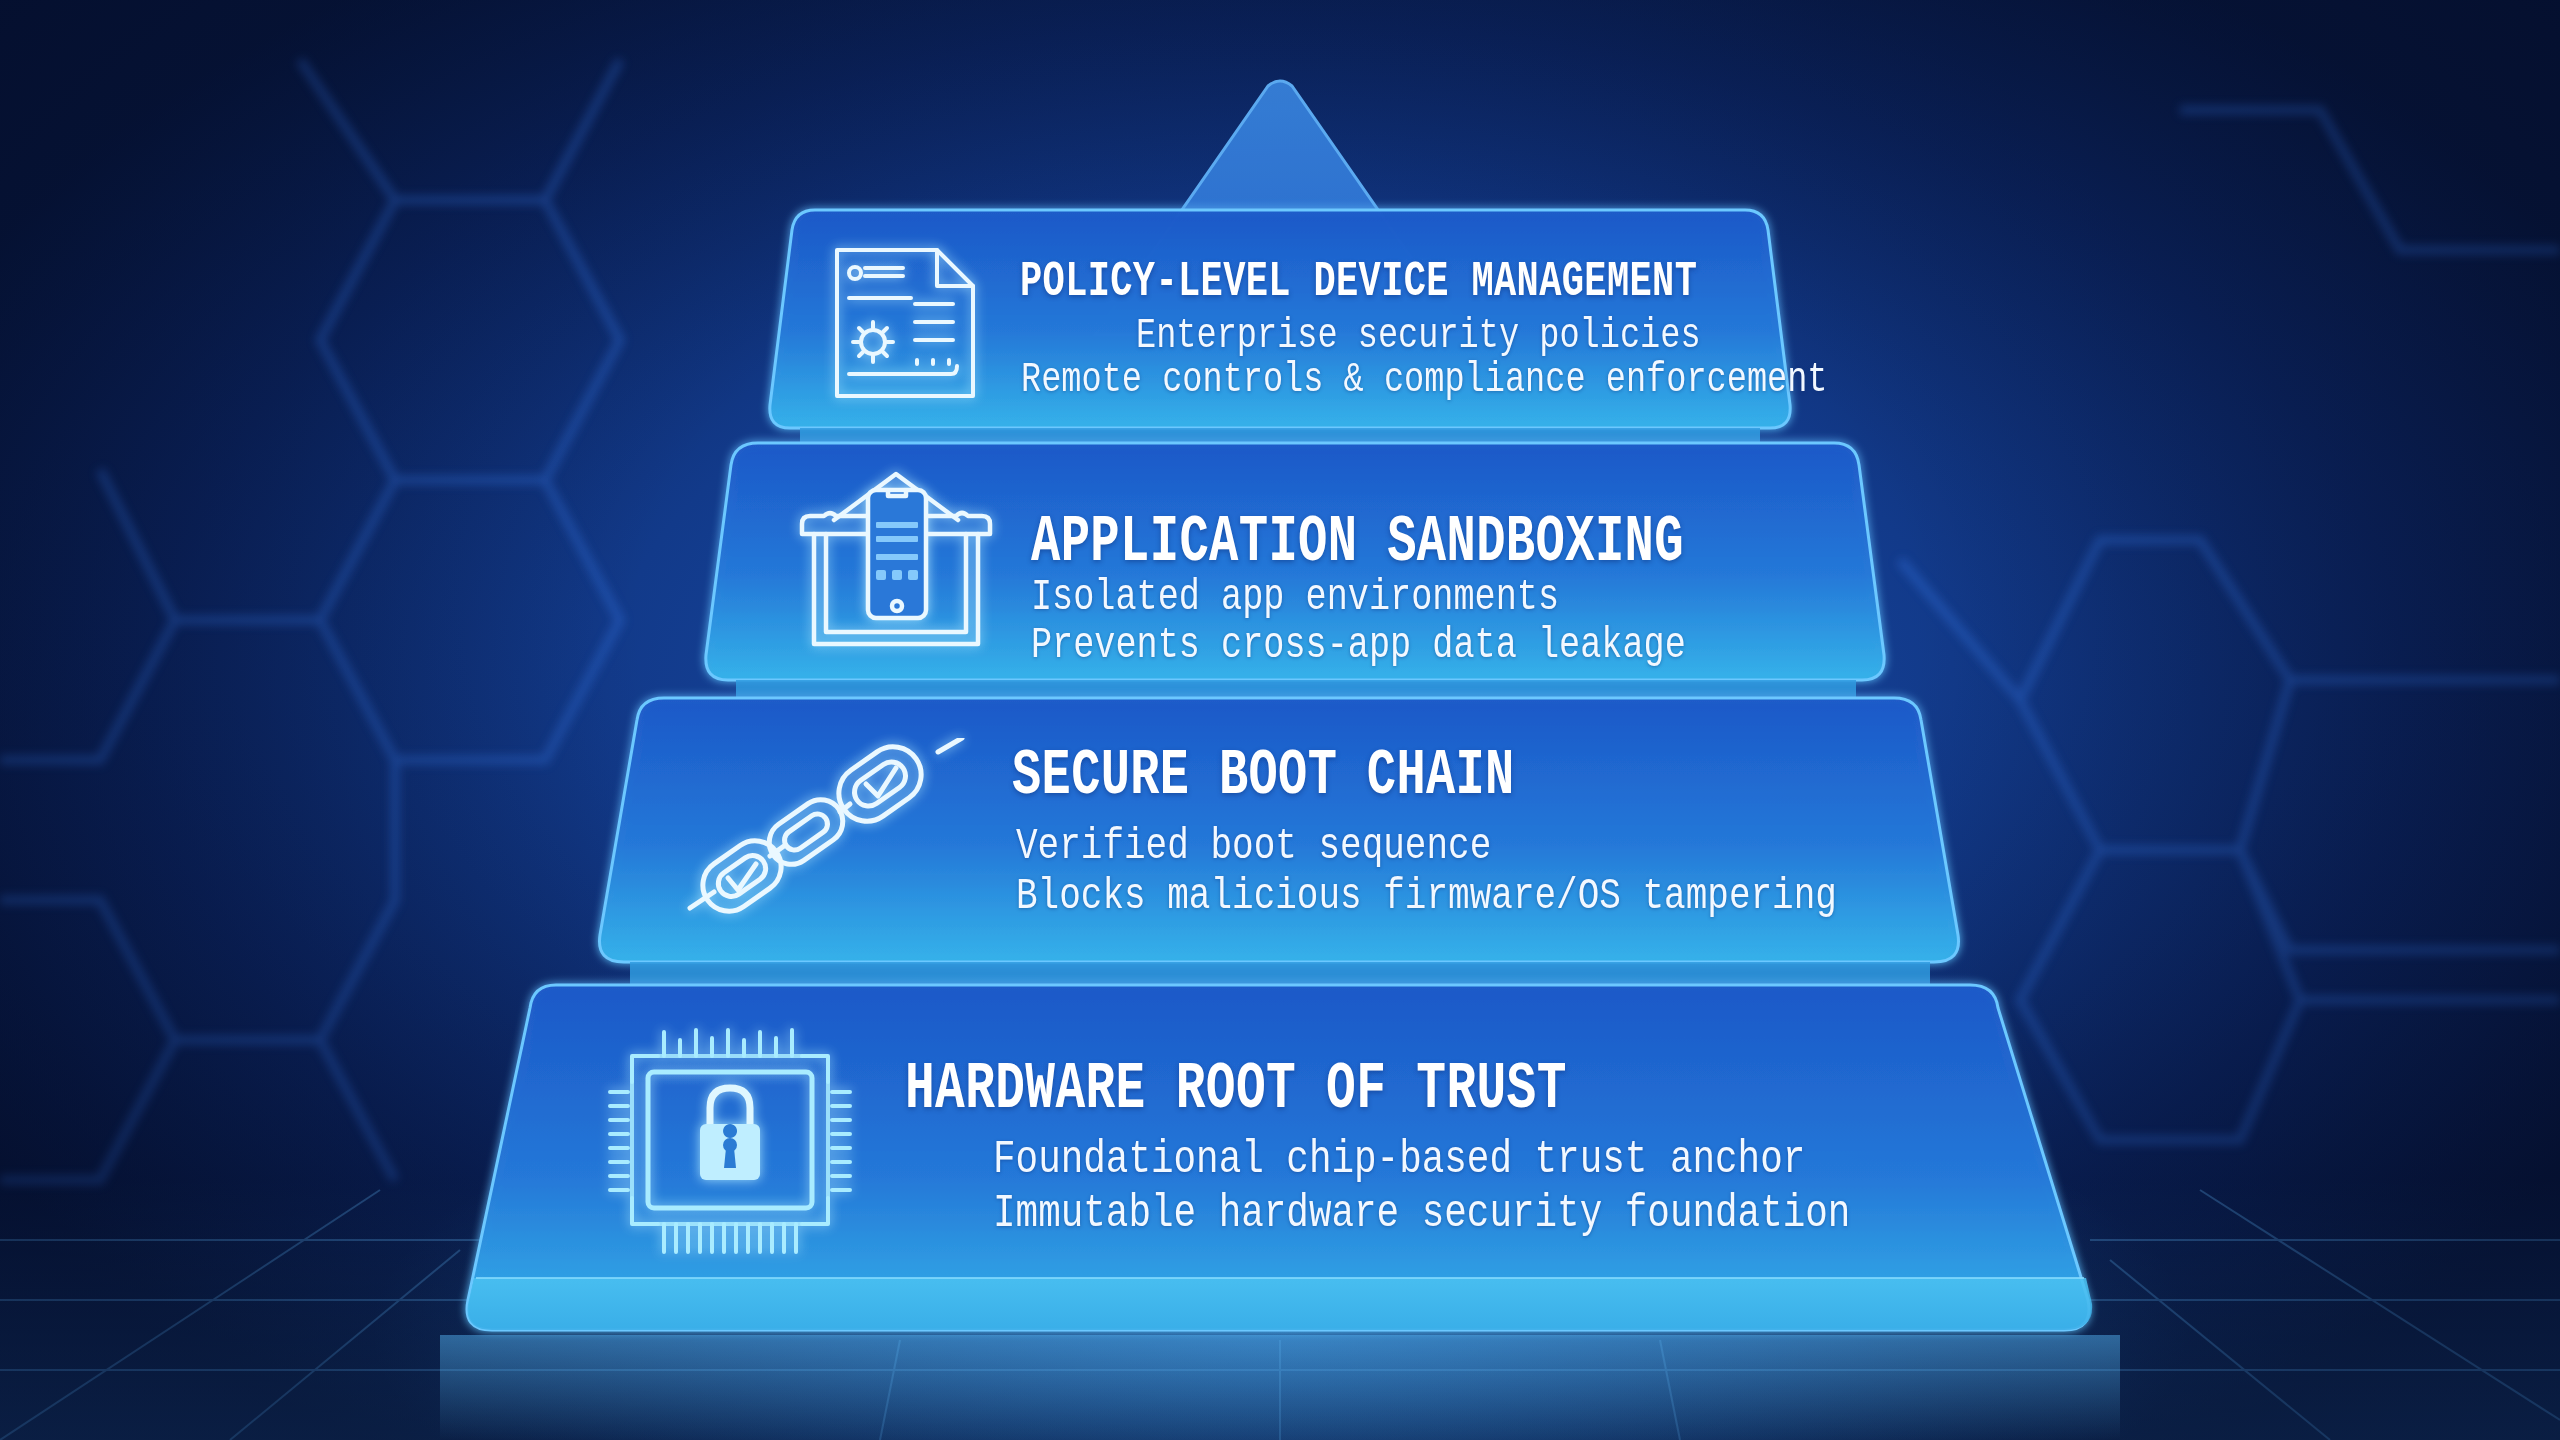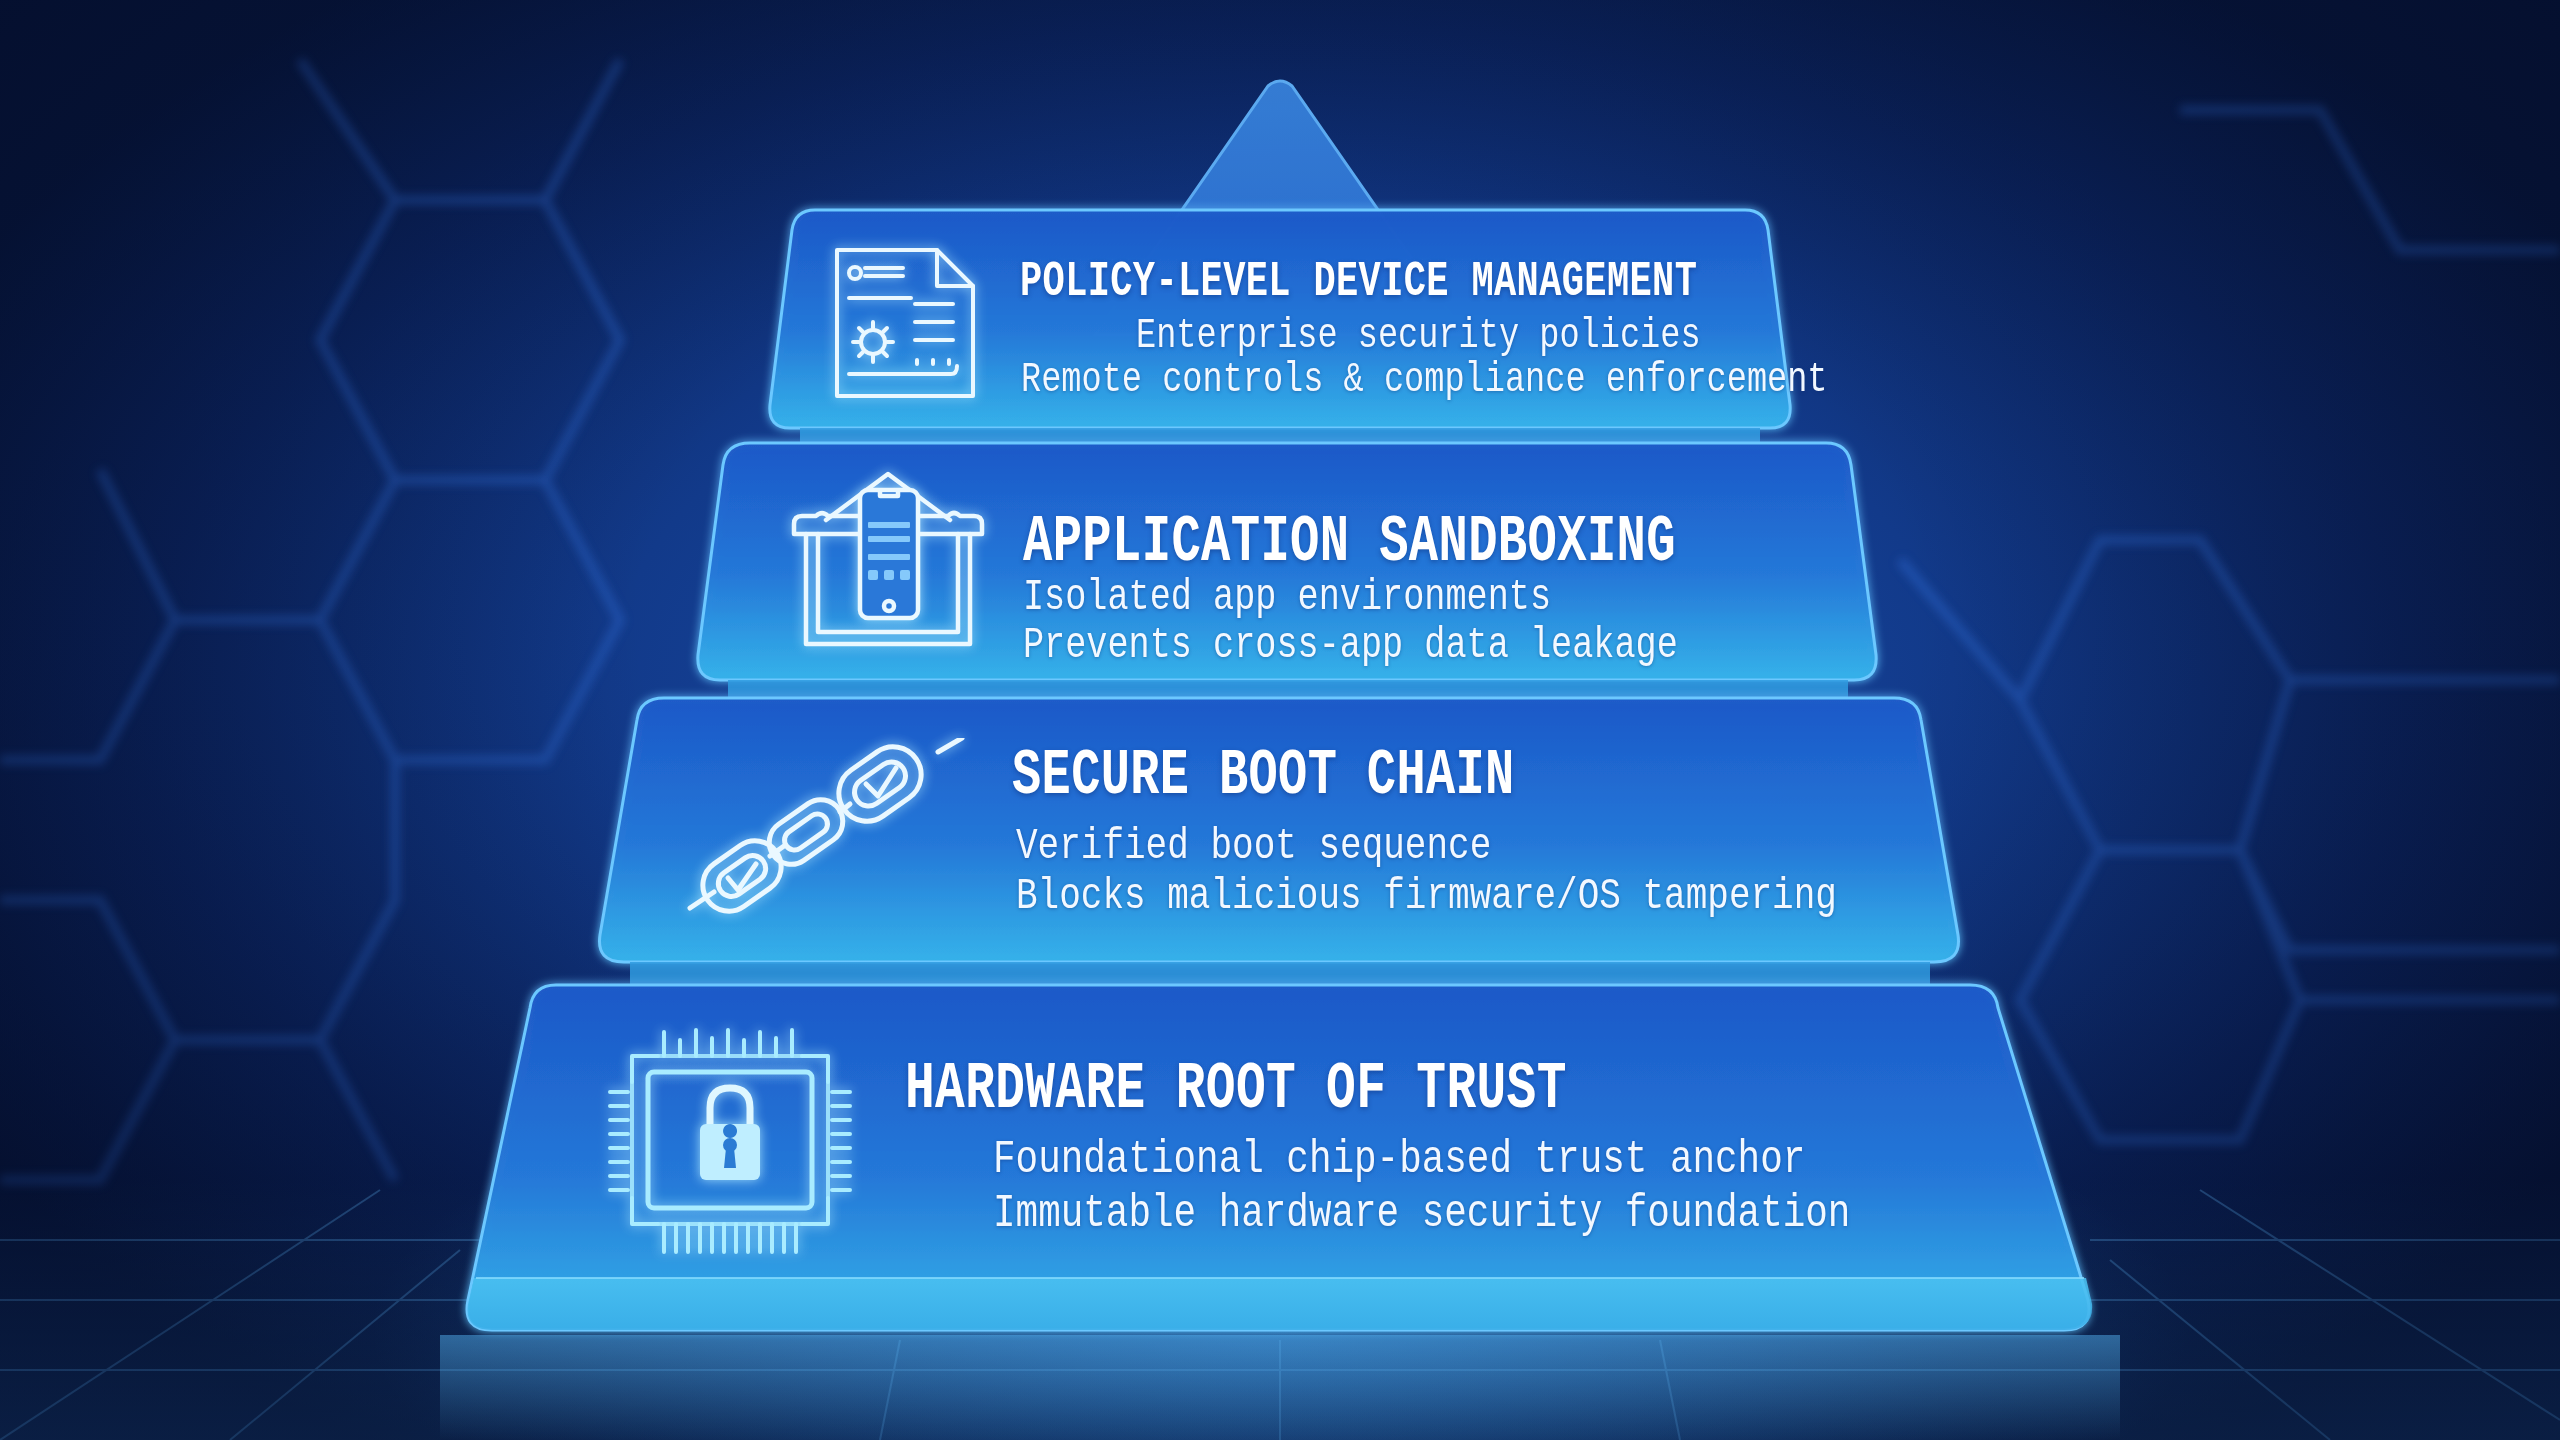--- a/index.html
+++ b/index.html
@@ -130,21 +130,21 @@
       <path d="M40 76 L40 82 M40 110 L40 116 M20 96 L26 96 M54 96 L60 96 M26 82 L30 86 M50 106 L54 110 M54 82 L50 86 M30 106 L26 110"></path>
       <path d="M84 114 L84 118 M100 114 L100 118 M116 114 L116 118"></path>
       <path d="M16 128 L118 128 Q124 128 124 120"></path>
     </g>
   </svg>
   <div class="tier-title" style="left:1020px;top:253px;font-size:50px;transform:scaleX(0.74);">POLICY-LEVEL DEVICE MANAGEMENT</div>
   <div class="tier-sub" style="left:1136px;top:312px;font-size:42px;transform:scaleX(0.8);">Enterprise security policies</div>
   <div class="tier-sub" style="left:1021px;top:356px;font-size:42px;transform:scaleX(0.8);">Remote controls &amp; compliance enforcement</div>
 </div>
 
-<div class="tier" style="left:8px;top:0;width:2320px;height:1440px;text-align:right;">
+<div class="tier" style="left:16px;top:0;width:2320px;height:1440px;text-align:right;">
   <svg class="shape" width="2560" height="1440" viewBox="0 0 2560 1440">
     <path d="M742 443 L1818 443 Q1840 443 1843 465 L1868 655 Q1870 680 1846 680 L712 680 Q688 680 690 655 L715 465 Q718 443 742 443 Z" fill="url(#tierGrad)" stroke="#6cc8ff" stroke-width="3" filter="url(#tierGlow)"></path>
     <rect x="720" y="680" width="1120" height="18" fill="#2f9be0" opacity="0.85"></rect>
   </svg>
   <svg class="icon" style="left:780px;top:466px;" width="200" height="184" viewBox="0 0 200 184">
     <g fill="none" stroke="#eaf8ff" stroke-width="4.5" stroke-linejoin="round" stroke-linecap="round">
       <path d="M38 54 L100 8 L162 54"></path>
       <path d="M6 58 Q6 50 14 50 L28 50 Q34 44 40 50 L160 50 Q166 44 172 50 L186 50 Q194 50 194 58 L194 68 L6 68 Z"></path>
       <path d="M18 68 L18 178 L182 178 L182 68"></path>
       <path d="M30 68 L30 166 L170 166 L170 68"></path>

